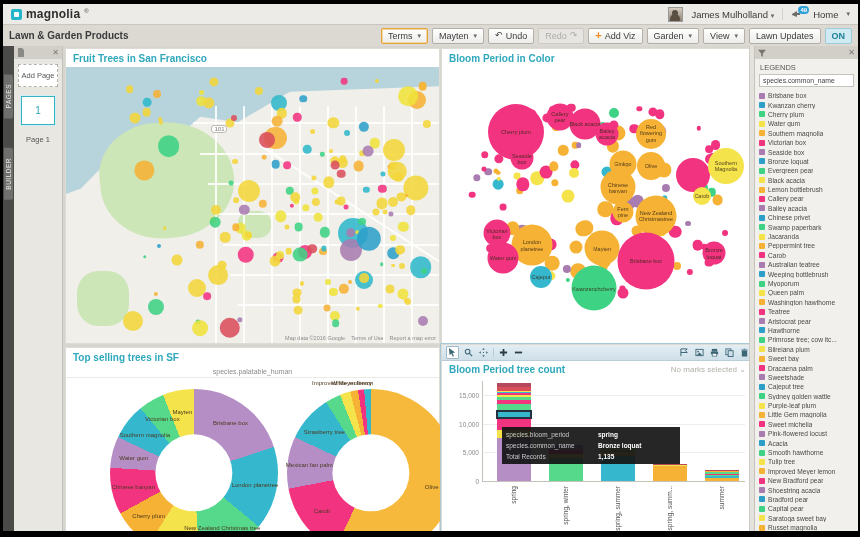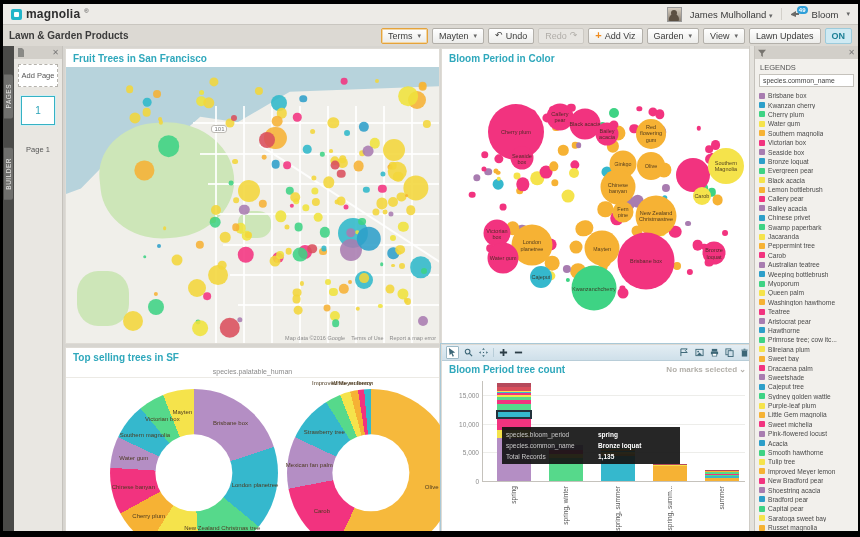--- a/index.html
+++ b/index.html
@@ -42,21 +42,21 @@
   .workspace{position:absolute;top:42px;left:0;right:0;bottom:0;display:flex;}
   .rail{width:11px;background:#4a4a48;display:flex;flex-direction:column;align-items:center;padding-top:28px;gap:30px;}
   .rail-tab{background:#6f6f6d;color:#e8e8e6;font-size:6.5px;letter-spacing:.5px;
     writing-mode:vertical-rl;transform:rotate(180deg);padding:10px 1px;border-radius:2px 0 0 2px;cursor:pointer;}
   .pages{width:48px;background:#e9e7e2;border-right:1px solid #c5c2bc;display:flex;flex-direction:column;}
   .pages-head{height:13px;background:#d2cfc9;display:flex;align-items:center;justify-content:space-between;padding:0 3px;}
   .xicon{font-size:8px;color:#777;cursor:pointer;line-height:1;}
   .add-page{margin:5px 4px;background:#fff;border:1px dashed #b5b2ac;font-size:7.5px;color:#555;text-align:center;padding:6px 1px;cursor:pointer;}
   .page-thumb{margin:4px auto 0;width:32px;height:27px;background:#fff;border:1px solid #35b2c4;box-shadow:0 0 0 1px #d2eef3;
     display:flex;align-items:center;justify-content:center;font-size:10px;color:#2ba3b8;cursor:pointer;}
-  .page-label{text-align:center;font-size:7.5px;color:#555;margin-top:20px;}
+  .page-label{text-align:center;font-size:7.5px;color:#555;margin-top:10px;}
 
   .canvas{position:relative;flex:1;background:#d7d5d0;overflow:hidden;}
   .tile{position:absolute;background:#fff;border:1px solid #dedbd5;}
   .tile-title{position:absolute;left:7px;top:4px;font-size:10px;font-weight:bold;color:#2fa8bc;z-index:5;}
 
   
   #map-tile{left:2px;top:2px;width:373px;height:294px;}
   .map-area{position:absolute;left:0;right:0;top:18px;bottom:0;background:#f0efea;overflow:hidden;}
   .water{position:absolute;left:0;top:0;width:100%;height:100%;background:#b7d3dc;
     clip-path:polygon(0 0,100% 0,100% 7%,60% 9%,46% 20%,36% 18%,26% 30%,12% 33%,4% 44%,0 46%);}
@@ -85,21 +85,21 @@
 
   
   #bar-tile{left:378px;top:298px;width:312px;height:198px;box-shadow:0 0 0 1px #a9c8d6;}
   .viz-toolbar{height:15px;background:linear-gradient(#e3edf3,#cfe0ea);border-bottom:1px solid #b8cdd8;display:flex;align-items:center;padding:0 4px;gap:4px;}
   .viz-toolbar .grp{display:flex;align-items:center;gap:4px;}
   .viz-toolbar .right{margin-left:auto;}
   .ticon{width:11px;height:11px;display:flex;align-items:center;justify-content:center;cursor:pointer;}
   .ticon.active{background:#fff;border:1px solid #9db9c6;border-radius:1px;}
   .tsep{width:1px;height:9px;background:#b8cdd8;}
   .bar-title{position:absolute;left:7px;top:19px;font-size:10px;font-weight:bold;color:#2fa8bc;}
-  .no-marks{position:absolute;right:8px;top:20px;font-size:8px;color:#b3b0aa;font-weight:bold;}
+  .no-marks{position:absolute;right:8px;top:20px;font-size:8px;color:#b3b0aa;}
   .plot{position:absolute;left:40px;top:36px;width:262px;height:100px;border-left:1px solid #c5c2bc;border-bottom:1px solid #c5c2bc;}
   .gline{position:absolute;left:0;right:0;height:1px;background:#ededea;}
   .ylab{position:absolute;right:100%;transform:translateY(-50%);padding-right:4px;font-size:6.5px;color:#8a8a8a;white-space:nowrap;}
   .bar{position:absolute;bottom:0;width:34px;display:flex;flex-direction:column-reverse;}
   .seg{width:100%;}
   .seg.hl{outline:2px solid #23323c;outline-offset:-1px;z-index:4;}
   .xlabels{position:absolute;left:40px;top:137px;width:262px;height:55px;}
   .xlab{position:absolute;top:4px;writing-mode:vertical-rl;transform:rotate(180deg);font-size:6.5px;color:#555;white-space:nowrap;}
   .tooltip{position:absolute;left:60px;top:82px;width:170px;background:rgba(20,20,20,.92);z-index:9;padding:2px 4px;}
   .trow{display:flex;font-size:6.5px;line-height:11px;}
@@ -131,21 +131,21 @@
     <div class="top-right">
       <span class="avatar"></span>
       <span><span>James Mulholland</span> <span class="caret">▾</span></span>
       <span class="sep-v"></span>
       <span class="bell">
         <svg width="11" height="10" viewBox="0 0 11 10">
             <path d="M1 4 L6 1 L6 7 L1 5 Z M6 3 L9 3 L9 5 L6 5 Z" fill="#6b6b68"></path>
           </svg>
         <span class="badge">49</span>
       </span>
-      <span>Bloom</span>
+      <span>Home</span>
       <span class="caret">▾</span>
     </div>
   </div>
 
   <div class="subbar">
     <span class="crumb">Lawn &amp; Garden Products</span>
     <div class="tools">
       <span class="btn save">
           <span>Terms</span>
           <span class="caret">▾</span>

